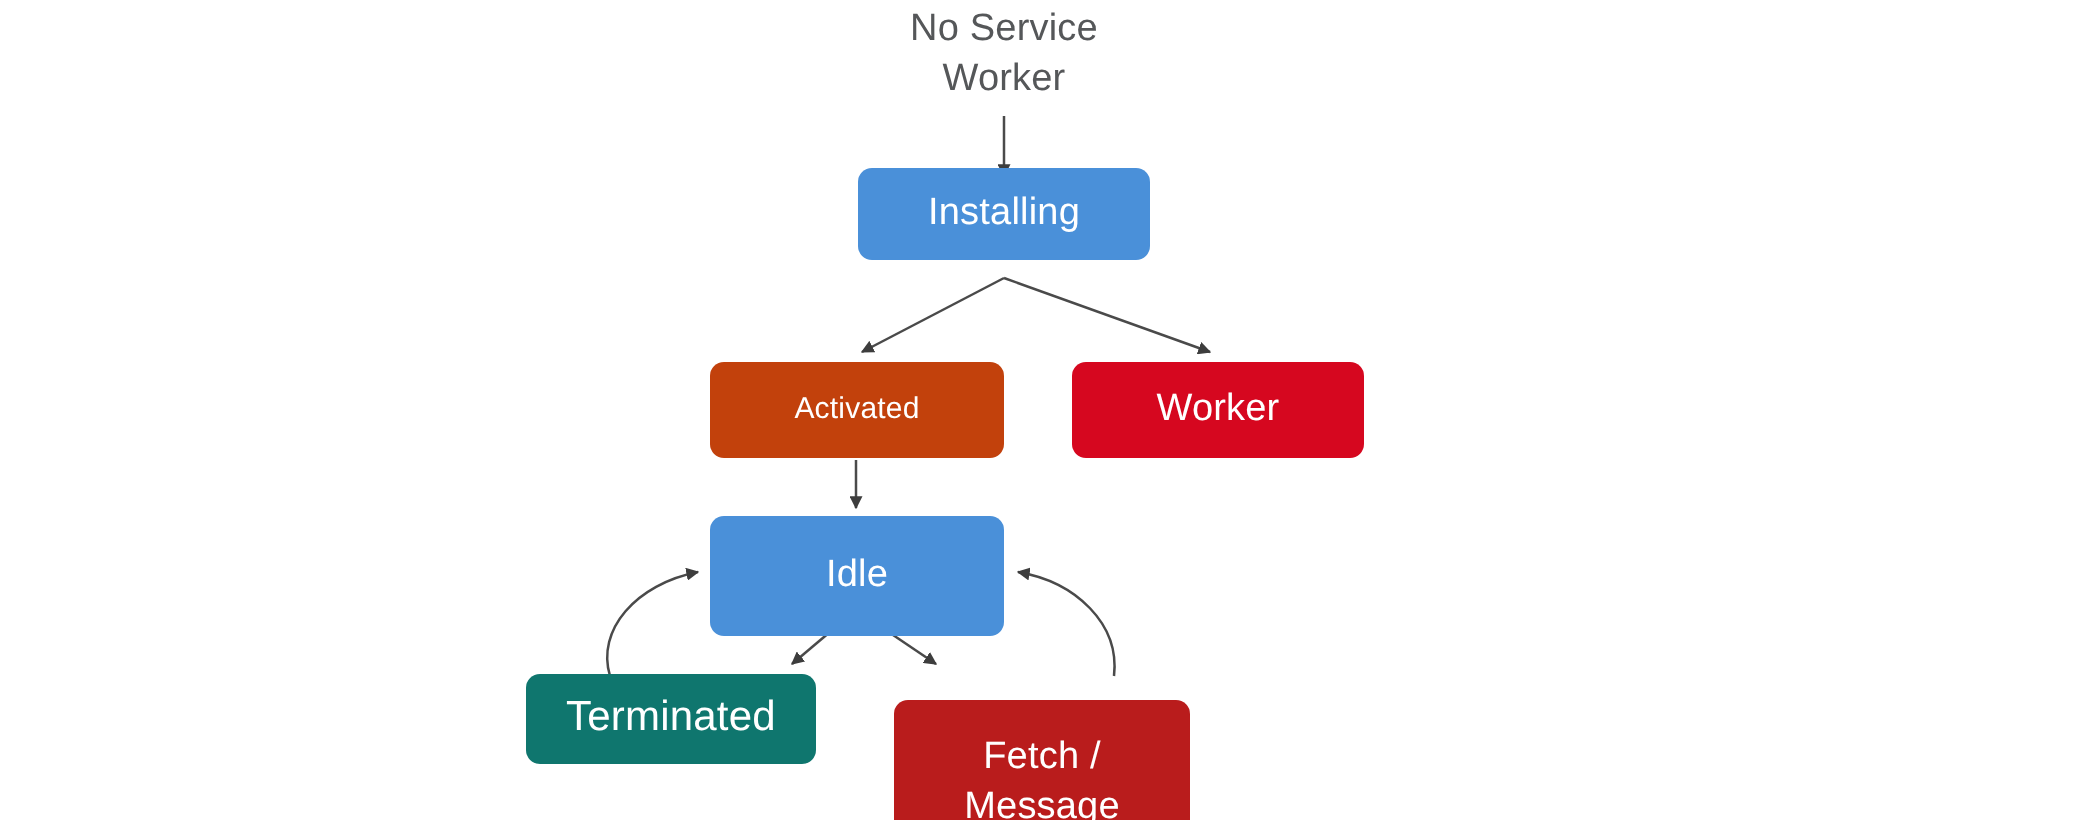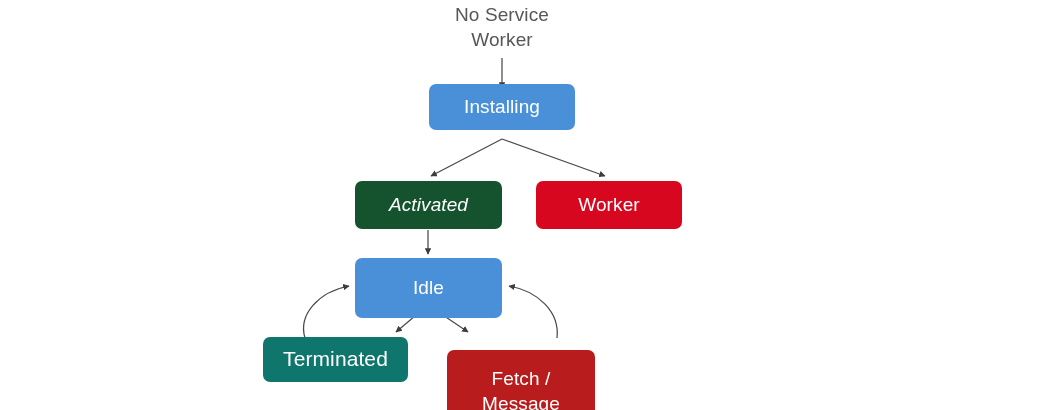--- a/index.html
+++ b/index.html
@@ -92,21 +92,21 @@
 
   <div class="plain-label" style="left:417px; top:0px; width:170px; height:56px; font-size:19px;">
     <span>No Service
 Worker</span>
   </div>
 
   <div class="node" style="left:429px; top:84px; width:146px; height:46px; background:#4a90d9; font-size:19px;">
     <span class="node-label">Installing</span>
   </div>
 
-  <div class="node" style="left:355px; top:181px; width:147px; height:48px; background:#14532d; font-size:19px;font-style:italic;">
+  <div class="node" style="left:355px; top:181px; width:147px; height:48px; background:#c2410c; font-size:15px;">
     <span class="node-label">Activated</span>
   </div>
 
   <div class="node" style="left:536px; top:181px; width:146px; height:48px; background:#d6071f; font-size:19px;">
     <span class="node-label">Worker</span>
   </div>
 
   <div class="node" style="left:355px; top:258px; width:147px; height:60px; background:#4a90d9; font-size:19px;">
     <span class="node-label">Idle</span>
   </div>

